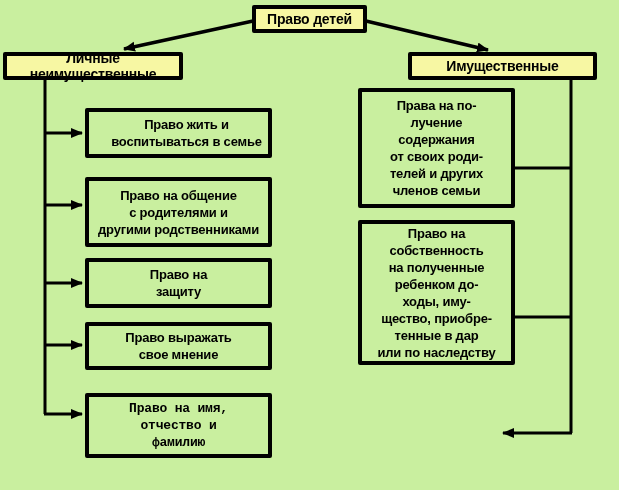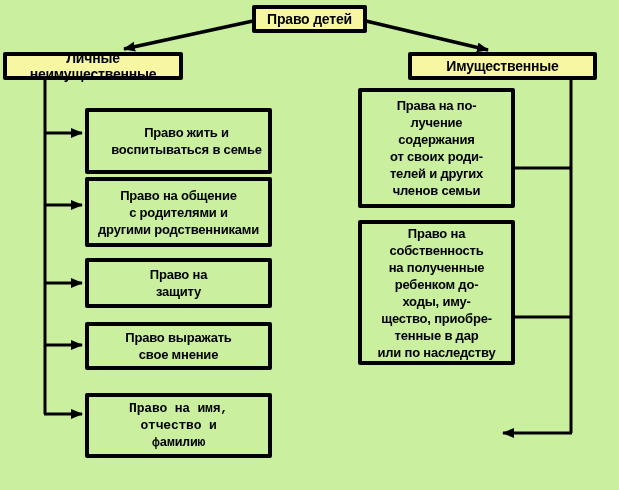--- a/index.html
+++ b/index.html
@@ -33,21 +33,21 @@
   .yellow{background:var(--yellow);}
   .green{background:var(--bg);}
   .hdr .txt,.title .txt{font-size:14px;line-height:16px;}
   .body .txt{font-size:13px;line-height:17px;}
 
   .title{left:252px;top:5px;width:115px;height:28px;}
   .hdr-left{left:3px;top:52px;width:180px;height:28px;}
   .hdr-right{left:408px;top:52px;width:189px;height:28px;}
 
   .lb{left:85px;width:187px;}
-  .lb1{top:108px;height:66px;padding-left:16px;}
+  .lb1{top:108px;height:50px;padding-left:16px;}
   .lb2{top:177px;height:70px;}
   .lb3{top:258px;height:50px;}
   .lb4{top:322px;height:48px;}
   .lb5{top:393px;height:65px;font-family:Liberation Mono, monospace;}
 
   .rb{left:330px;width:157px;margin-left:28px;}
   .rb1{top:88px;height:120px;}
   .rb2{top:220px;height:145px;}
   .rb3{top:373px;height:110px;}
 </style>

